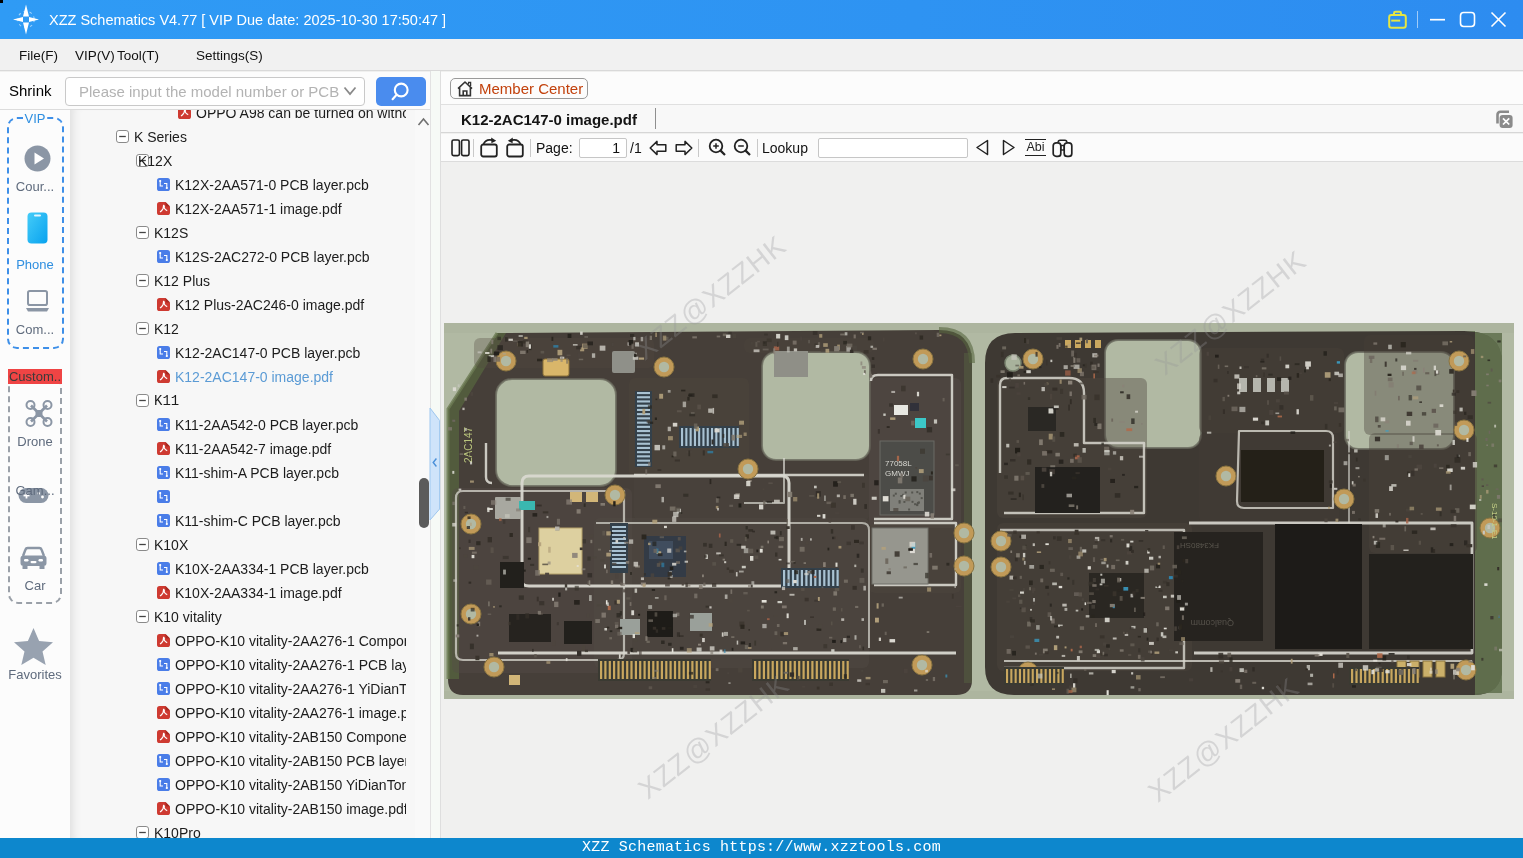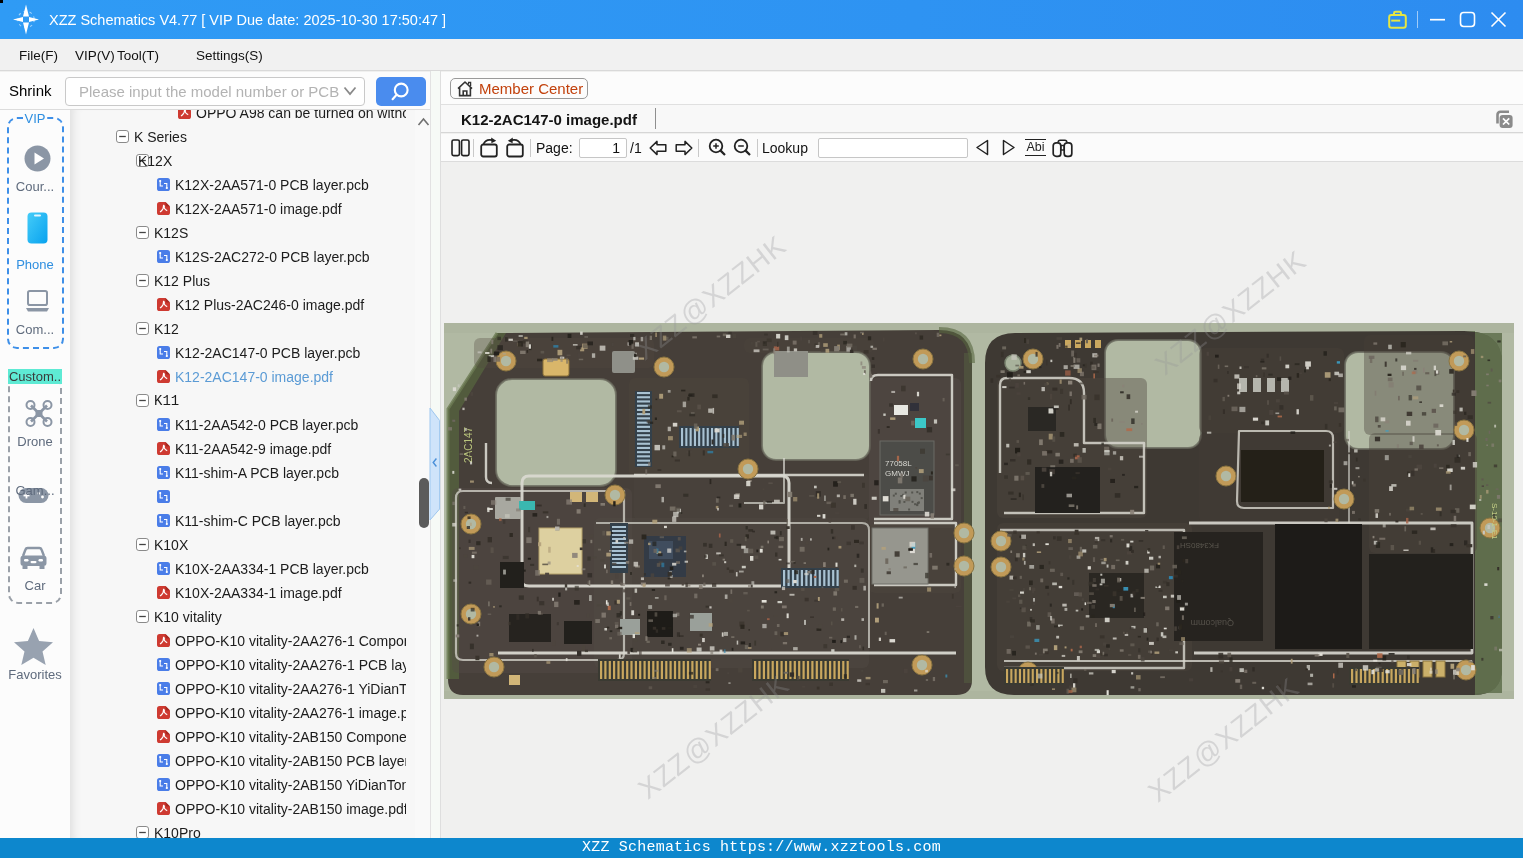--- a/index.html
+++ b/index.html
@@ -118,21 +118,21 @@
     </defs>
  <rect x="0.5" y="0.5" width="20" height="31" rx="4" fill="url(#phg)"></rect>
  <rect x="7" y="2.4" width="7" height="2" rx="1" fill="rgba(255,255,255,0.85)"></rect>
 </svg>
 <span class="sblab blue" style="top:257px;">Phone</span>
 <svg class="abs" style="left:23px;top:287px" width="29" height="29" viewBox="0 0 29 29">
  <rect x="5" y="4" width="19" height="14" rx="1.8" fill="none" stroke="#8b96a5" stroke-width="2"></rect>
  <path d="M3,21 H26 L24,24.5 H5 Z" fill="#8b96a5"></path>
 </svg>
 <span class="sblab" style="top:322px;">Com...</span>
-<span class="sblab" style="top:369px;color:#3a3a3a;z-index:3;"><span style="background:#5eead4;padding:0 1px;">Custom..</span></span>
+<span class="sblab" style="top:369px;color:#3a3a3a;z-index:3;"><span style="background:#ef4444;padding:0 1px;">Custom..</span></span>
 <div class="abs custbox"></div>
 <svg class="abs" style="left:25px;top:399px" width="28" height="29" viewBox="0 0 28 29">
  <g stroke="#8b96a5" fill="none" stroke-width="2">
  <circle cx="5.5" cy="6" r="4"></circle>
       <circle cx="22.5" cy="6" r="4"></circle>
  <circle cx="5.5" cy="23" r="4"></circle>
       <circle cx="22.5" cy="23" r="4"></circle>
  </g>
  <g stroke="#8b96a5" stroke-width="2.6">
  <line x1="6" y1="6.5" x2="22" y2="22.5"></line>
@@ -200,21 +200,21 @@
         <circle cx="9.8" cy="10" r="1.1" fill="#fff"></circle>
       </svg>
       <span style="left:105px;">K12X-2AA571-0 PCB layer.pcb</span>
     </div>
 <div class="trow" style="top:86.6px;">
       <svg style="left:87px" width="13" height="13" viewBox="0 0 13 13">
         <path d="M0,2.6 Q0,0 2.6,0 H8.5 L13,4.5 V10.4 Q13,13 10.4,13 H2.6 Q0,13 0,10.4 Z" fill="#ce3a31"></path>
         <path d="M8.5,0 L13,4.5 H10 Q8.5,4.5 8.5,3 Z" fill="#a82820"></path>
         <path d="M3,10 Q4.8,9 5.8,7 Q6.5,5.4 6.5,3.8 Q6.5,3 7,3.5 Q7.6,4.3 7.2,6 Q8.2,8 10.2,8.6" fill="none" stroke="#fff" stroke-width="1.2"></path>
       </svg>
-      <span style="left:105px;">K12X-2AA571-0 image.pdf</span>
+      <span style="left:105px;">K12X-2AA571-1 image.pdf</span>
     </div>
 <div class="trow" style="top:110.6px;">
       <svg style="left:66px" width="13" height="13" viewBox="0 0 13 13">
         <rect x="0.5" y="0.5" width="12" height="12" rx="2.4" fill="#fff" stroke="#8a8a8a"></rect>
         <line x1="3.2" y1="6.5" x2="9.8" y2="6.5" stroke="#444" stroke-width="1.3"></line>
       </svg>
       <span style="left:84px;">K12S</span>
     </div>
 <div class="trow" style="top:134.6px;">
       <svg style="left:87px" width="13" height="13" viewBox="0 0 13 13">
@@ -288,21 +288,21 @@
         <circle cx="9.8" cy="10" r="1.1" fill="#fff"></circle>
       </svg>
       <span style="left:105px;">K11-2AA542-0 PCB layer.pcb</span>
     </div>
 <div class="trow" style="top:326.6px;">
       <svg style="left:87px" width="13" height="13" viewBox="0 0 13 13">
         <path d="M0,2.6 Q0,0 2.6,0 H8.5 L13,4.5 V10.4 Q13,13 10.4,13 H2.6 Q0,13 0,10.4 Z" fill="#ce3a31"></path>
         <path d="M8.5,0 L13,4.5 H10 Q8.5,4.5 8.5,3 Z" fill="#a82820"></path>
         <path d="M3,10 Q4.8,9 5.8,7 Q6.5,5.4 6.5,3.8 Q6.5,3 7,3.5 Q7.6,4.3 7.2,6 Q8.2,8 10.2,8.6" fill="none" stroke="#fff" stroke-width="1.2"></path>
       </svg>
-      <span style="left:105px;">K11-2AA542-9 image.pdf</span>
+      <span style="left:105px;">K11-2AA542-7 image.pdf</span>
     </div>
 <div class="trow" style="top:350.6px;">
       <svg style="left:87px" width="13" height="13" viewBox="0 0 13 13">
         <rect width="13" height="13" rx="2.6" fill="#4a7de8"></rect>
         <g stroke="#fff" stroke-width="1.1" fill="none">
           <path d="M3.2,2.5 V8 H6"></path>
           <path d="M9.8,10.5 V5.5 H7"></path>
         </g>
         <circle cx="3.2" cy="3" r="1.1" fill="#fff"></circle>
         <circle cx="9.8" cy="10" r="1.1" fill="#fff"></circle>

